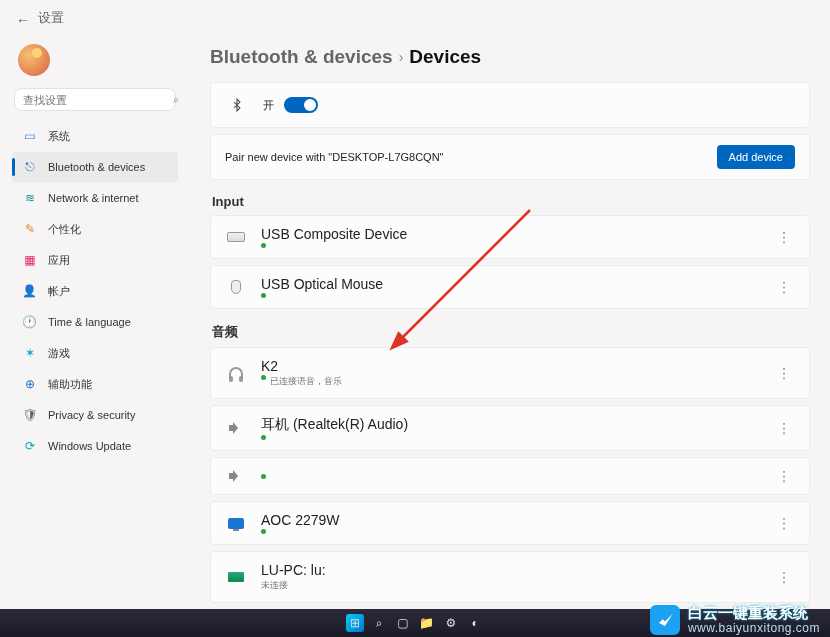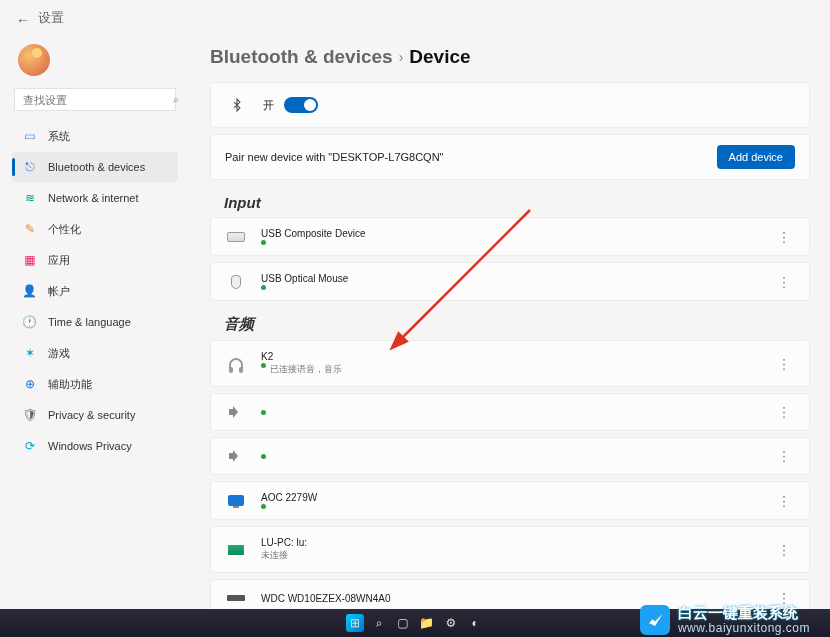--- a/index.html
+++ b/index.html
@@ -10,21 +10,21 @@
 .back-arrow { font-size: 14px; color: #555; cursor: pointer; margin-right: 8px; }
 .header-title { font-size: 13px; color: #666; }
 
 
 .layout { display: flex; height: calc(100% - 36px); }
 
 
 .sidebar { width: 190px; padding: 4px 8px; }
 .avatar { width: 32px; height: 32px; margin: 4px 10px 12px; border-radius: 50%; background: radial-gradient(circle at 35% 35%, #f8c070, #d86040); position: relative; }
 .avatar::after { content: ""; position: absolute; left: 14px; top: 4px; width: 10px; height: 10px; background: #ffd080; border-radius: 50%; }
-.search-box { display: flex; align-items: center; background: #fff; border: 1px solid #e2e2e2; border-radius: 0; padding: 4px 8px; margin: 0 6px 10px; gap: 8px; }
+.search-box { display: flex; align-items: center; background: #fff; border: 1px solid #e2e2e2; border-radius: 8px; padding: 4px 8px; margin: 0 6px 10px; gap: 8px; }
 .search-box input { border: none; outline: none; flex: 1; font-size: 11px; background: transparent; }
 .search-box .sicon { font-size: 11px; color: #888; }
 .nav-item { display: flex; align-items: center; padding: 7px 10px; border-radius: 4px; font-size: 11px; color: #333; cursor: pointer; margin: 1px 4px; }
 .nav-item.active { background: #eaeaea; position: relative; }
 .nav-item.active::before { content: ""; position: absolute; left: 0; top: 6px; bottom: 6px; width: 3px; background: #0067c0; border-radius: 2px; }
 .nav-icon { width: 16px; height: 16px; margin-right: 10px; display: inline-flex; align-items: center; justify-content: center; font-size: 12px; }
 
 
 .main { flex: 1; padding: 10px 20px 0 20px; overflow-y: auto; }
 .breadcrumb { display: flex; align-items: center; gap: 6px; margin-bottom: 14px; }
@@ -38,26 +38,26 @@
 .card-body { flex: 1; }
 .card-title { font-size: 11px; color: #222; }
 .card-sub { font-size: 9px; color: #888; margin-top: 1px; }
 .card-right { display: flex; align-items: center; gap: 10px; }
 .toggle-label { font-size: 11px; color: #222; }
 .toggle { width: 34px; height: 16px; background: #0067c0; border-radius: 10px; position: relative; }
 .toggle::after { content: ""; position: absolute; right: 2px; top: 2px; width: 12px; height: 12px; background: #fff; border-radius: 50%; }
 .btn-primary { background: #0067c0; color: #fff; border: none; border-radius: 4px; padding: 6px 12px; font-size: 11px; cursor: pointer; }
 .more-icon { color: #888; font-size: 14px; padding: 0 4px; cursor: pointer; }
 
-.section-label { font-size: 15px; font-weight: 600; color: #333; margin: 14px 0 6px 14px; font-style: italic; }
+.section-label { font-size: 13px; font-weight: 600; color: #333; margin: 14px 0 6px 2px; }
 
 .device-card .card-row { padding: 10px 14px; }
 .device-icon { width: 22px; height: 16px; margin-right: 14px; display: flex; align-items: center; justify-content: center; }
 .dot-green { width: 5px; height: 5px; background: #2ea043; border-radius: 50%; display: inline-block; }
-.dev-title { font-size: 10px; color: #222; }
+.dev-title { font-size: 14px; color: #222; }
 .dev-sub { font-size: 9px; color: #777; margin-top: 1px; display: flex; align-items: flex-start; gap: 4px; }
 
 
 .i-keyboard { width: 18px; height: 10px; border: 1px solid #999; border-radius: 2px; background: linear-gradient(#eee,#ddd); }
 .i-mouse { width: 10px; height: 14px; border: 1px solid #999; border-radius: 6px 6px 8px 8px; background: #eee; }
 .i-headphone { width: 14px; height: 12px; border: 2px solid #999; border-bottom: none; border-radius: 10px 10px 0 0; position: relative; }
 .i-headphone::before, .i-headphone::after { content:""; position:absolute; bottom:-3px; width:4px; height:6px; background:#999; border-radius:2px; }
 .i-headphone::before { left:-2px; } .i-headphone::after { right:-2px; }
 .i-speaker { width: 14px; height: 12px; position: relative; }
 .i-speaker::before { content:""; position:absolute; left:0; top:3px; width:4px; height:6px; background:#888; }
@@ -70,21 +70,21 @@
 
 
 .arrow { position: absolute; left: 380px; top: 200px; pointer-events: none; z-index: 50; }
 
 
 .taskbar { position: absolute; left: 0; right: 0; bottom: 0; height: 28px; background: linear-gradient(#2a2a38, #1a1a28); display: flex; align-items: center; justify-content: center; gap: 6px; }
 .task-icon { width: 18px; height: 18px; border-radius: 3px; display: flex; align-items: center; justify-content: center; color: #ddd; font-size: 12px; }
 .task-win { background: linear-gradient(135deg,#0cf,#07c); }
 
 
-.watermark { position: absolute; right: 14px; bottom: 0; display: flex; align-items: center; gap: 8px; padding: 2px 6px; z-index: 60; }
+.watermark { position: absolute; right: 4px; bottom: 0; display: flex; align-items: center; gap: 8px; padding: 2px 6px; z-index: 60; }
 .wm-badge { width: 30px; height: 30px; background: #1da1f2; border-radius: 6px; display: flex; align-items: center; justify-content: center; }
 .wm-text1 { color: #fff; font-size: 15px; font-weight: 600; text-shadow: 0 0 3px #09c; }
 .wm-text2 { color: #bde; font-size: 12px; letter-spacing: 0.5px; }
 .wm-col { display: flex; flex-direction: column; line-height: 1.1; }
 
 
 .c-blue{color:#1976d2}.c-teal{color:#009688}.c-orange{color:#e67e22}.c-pink{color:#e91e63}.c-green{color:#2e7d32}.c-purple{color:#7b1fa2}.c-cyan{color:#00acc1}.c-gray{color:#666}
 </style>
 </head>
 <body>
@@ -138,30 +138,30 @@
         <div class="nav-item">
           <span class="nav-icon c-blue">⊕</span>
           <span>辅助功能</span>
         </div>
         <div class="nav-item">
           <span class="nav-icon c-gray">🛡</span>
           <span>Privacy &amp; security</span>
         </div>
         <div class="nav-item">
           <span class="nav-icon c-cyan">⟳</span>
-          <span>Windows Privacy</span>
+          <span>Windows Update</span>
         </div>
       </div>
   </div>
 
   <div class="main">
     <div class="breadcrumb">
       <span class="crumb1">Bluetooth &amp; devices</span>
       <span class="crumb-sep">›</span>
-      <span class="crumb2">Device</span>
+      <span class="crumb2">Devices</span>
     </div>
 
     <div class="card">
       <div class="card-row">
         <div class="card-icon i-bt">
           <svg viewBox="0 0 24 24" fill="none" stroke="#555" stroke-width="2">
               <path d="M7 7l10 10-5 5V2l5 5L7 17"></path>
             </svg>
         </div>
         <div class="card-right">
@@ -225,20 +225,21 @@
             </div>
             <div class="more-icon">⋮</div>
           </div>
         </div>
         <div class="card device-card">
           <div class="card-row">
             <div class="device-icon">
               <div class="i-speaker"></div>
             </div>
             <div class="card-body">
+              <div class="dev-title">耳机 (Realtek(R) Audio)</div>
               <div class="dev-sub">
                 <span class="dot-green"></span>
               </div>
             </div>
             <div class="more-icon">⋮</div>
           </div>
         </div>
         <div class="card device-card">
           <div class="card-row">
             <div class="device-icon">

